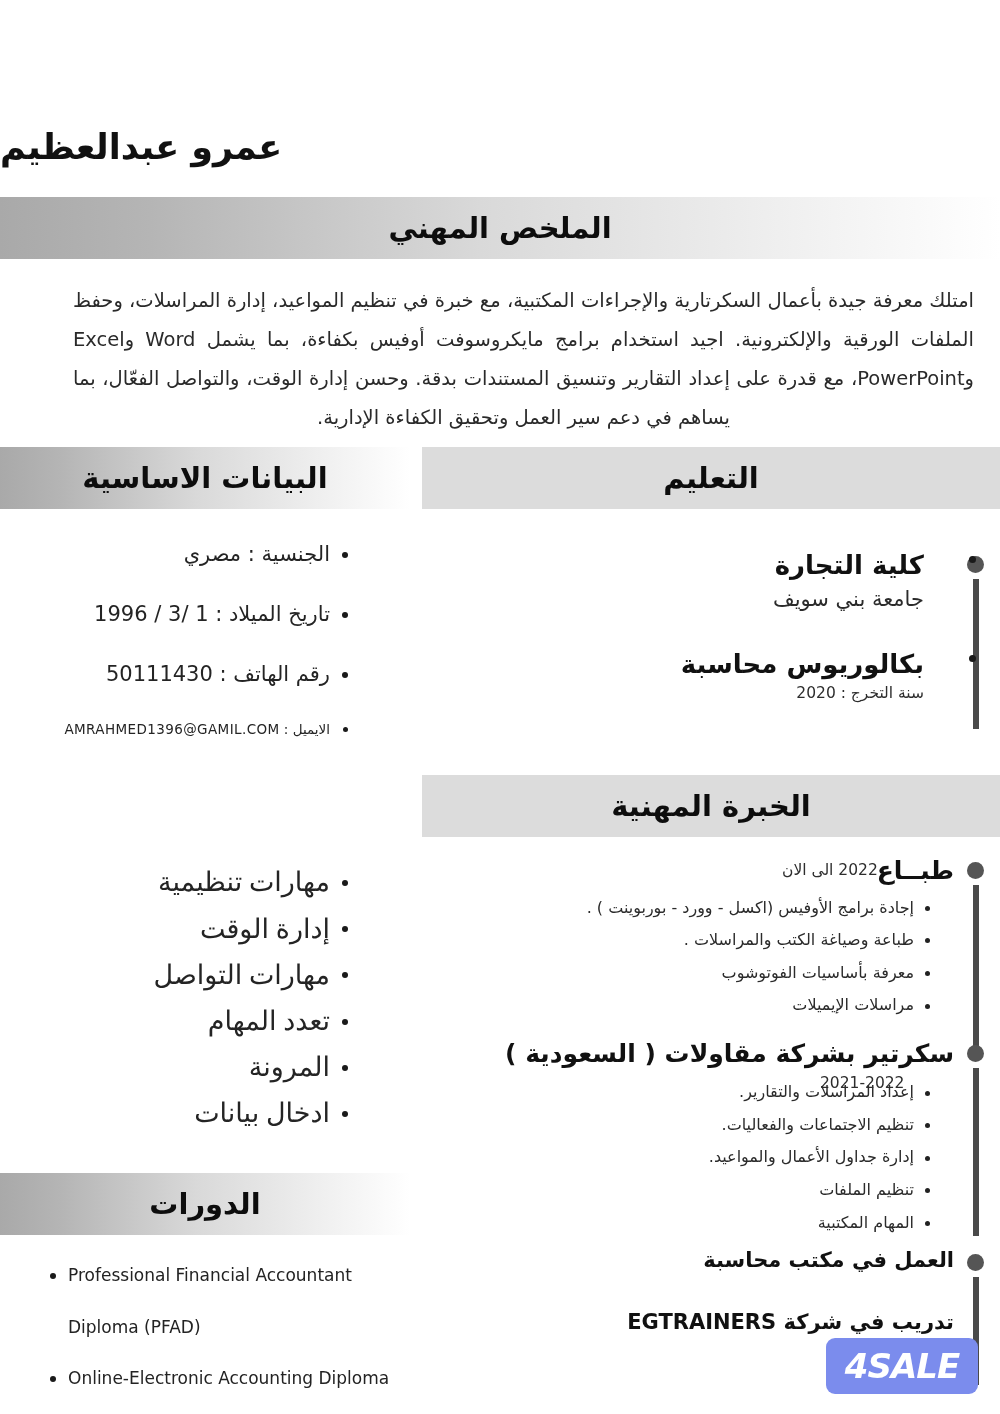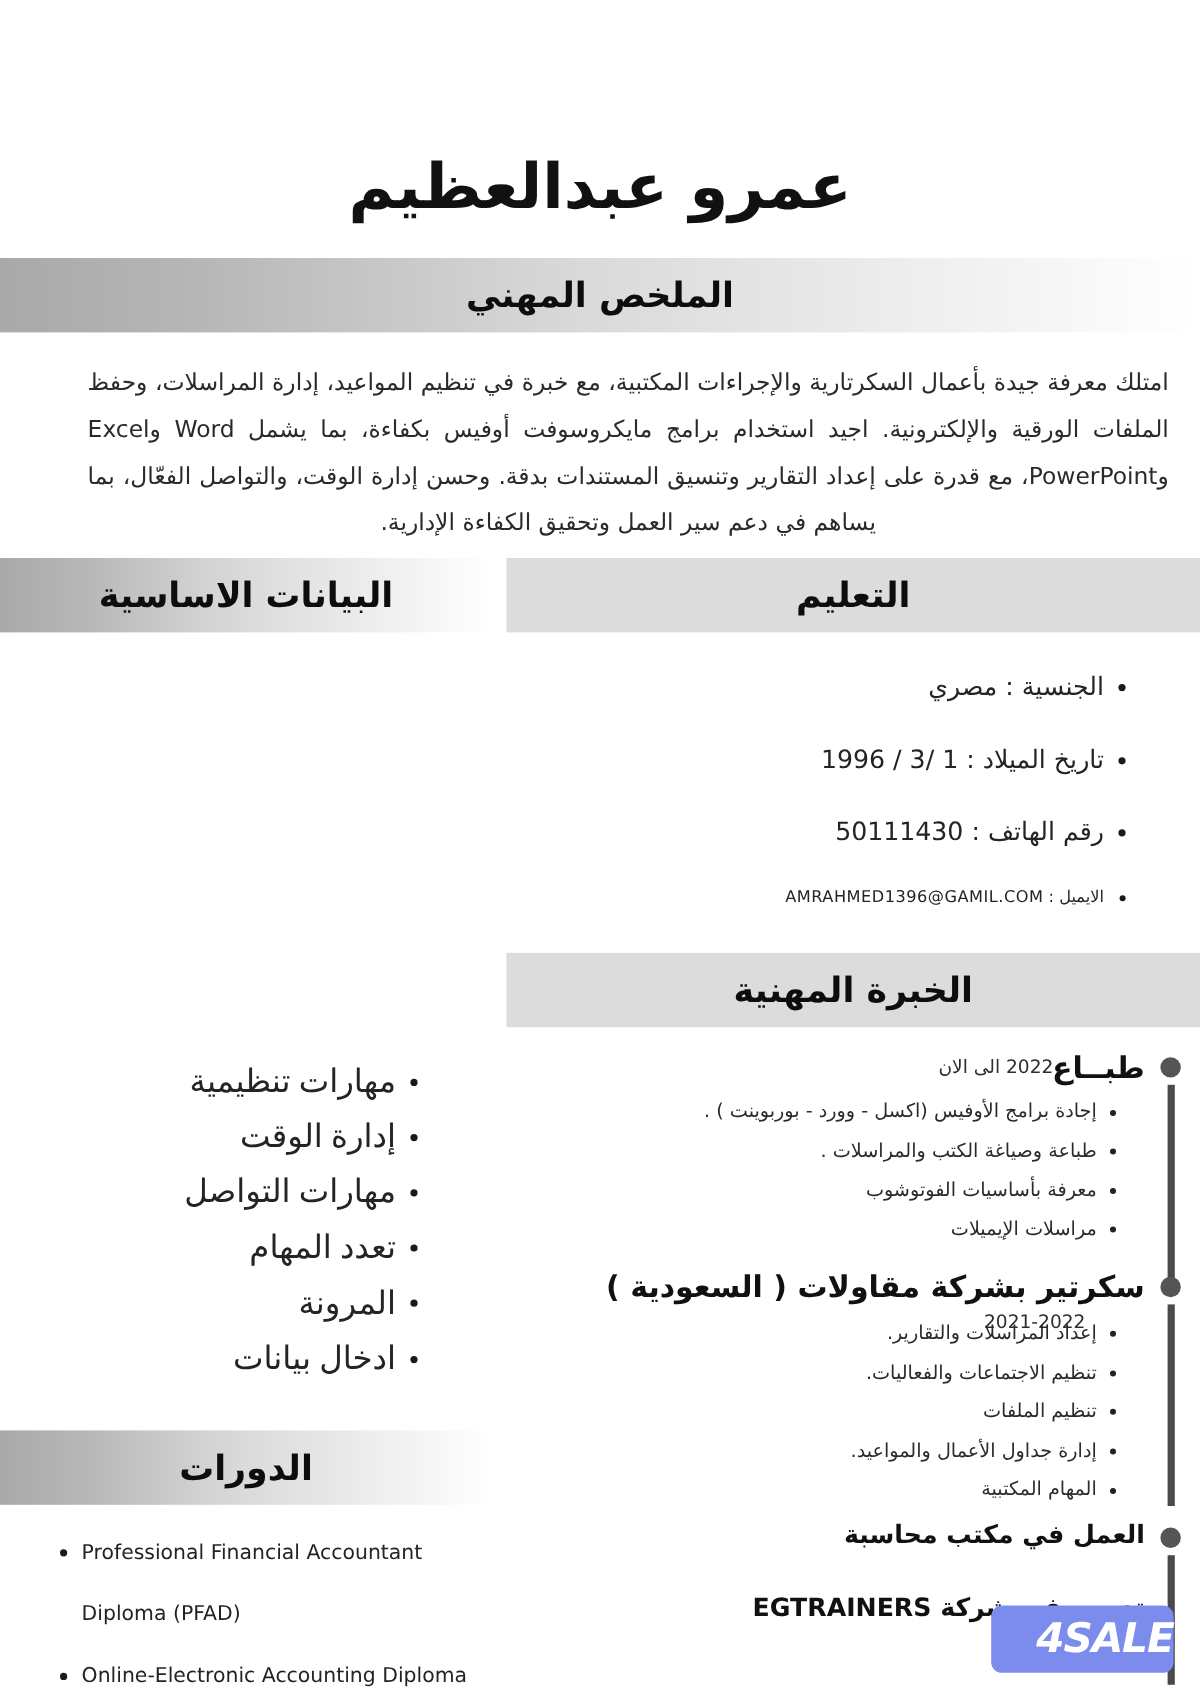--- a/index.html
+++ b/index.html
@@ -19,22 +19,22 @@
 
   .page {
     width: 1000px;
     height: 1414px;
     position: relative;
     background: #ffffff;
   }
 
   
   .name-title {
-    text-align: center;
-    font-size: 52px;
+    text-align: left;
+    font-size: 35px;
     font-weight: bold;
     letter-spacing: -1px;
     color: #111;
     padding-top: 128px;
     line-height: 1.1;
     direction: rtl;
   }
 
   
   .band {
@@ -261,21 +261,21 @@
   .watermark {
     position: absolute;
     left: 826px;
     top: 1338px;
     width: 152px;
     height: 56px;
     background: #7b8ced;
     border-radius: 9px;
     display: flex;
     align-items: center;
-    justify-content: flex-end;
+    justify-content: center;
     direction: ltr;
   }
   .watermark span {
     color: #ffffff;
     font-size: 34px;
     font-weight: bold;
     font-style: italic;
     letter-spacing: -1px;
     font-family: "DejaVu Sans", "Liberation Sans", sans-serif;
   }
@@ -297,20 +297,41 @@
     <div class="col-right band band-flat">
       <span>التعليم</span>
     </div>
     <div class="col-left band band-grad">
       <span>البيانات الاساسية</span>
     </div>
   </div>
 
   <div class="cols">
 
+    <div class="col-right">
+      <div class="tl" style="padding-top:40px; min-height:210px;">
+
+        <div class="tl-entry">
+          <span class="tl-dot"></span>
+          <span class="tl-line" style="height:150px;"></span>
+          <div class="edu-entry" style="padding-right:30px;">
+            <span class="edu-bullet"></span>
+            <div class="edu-title">كلية التجارة</div>
+            <div class="edu-sub">جامعة بني سويف</div>
+          </div>
+
+          <div class="edu-entry" style="padding-right:30px; margin-top:32px;">
+            <span class="edu-bullet"></span>
+            <div class="edu-title">بكالوريوس محاسبة</div>
+            <div class="edu-year">سنة التخرج : 2020</div>
+          </div>
+        </div>
+
+      </div>
+    </div>
 
     <div class="col-left">
       <ul class="blist pd-list">
         <li>الجنسية : مصري</li>
         <li>تاريخ الميلاد : 1 /3 / 1996</li>
         <li>رقم الهاتف : 50111430</li>
         <li class="email">الايميل : AMRAHMED1396@GAMIL.COM</li>
       </ul>
     </div>
 
@@ -341,22 +362,22 @@
         </div>
 
         <div class="tl-entry" style="margin-top:22px;">
           <span class="tl-dot"></span>
           <span class="tl-line" style="height:168px;"></span>
           <div class="job-title">سكرتير بشركة مقاولات ( السعودية )</div>
           <div class="job-date" style="left:398px; top:36px;">2021-2022</div>
           <ul class="sub-list" style="margin-top:12px;">
             <li>إعداد المراسلات والتقارير.</li>
             <li>تنظيم الاجتماعات والفعاليات.</li>
+            <li>إدارة جداول الأعمال والمواعيد.</li>
             <li>تنظيم الملفات</li>
-            <li>إدارة جداول الأعمال والمواعيد.</li>
             <li>المهام المكتبية</li>
           </ul>
         </div>
 
         <div class="tl-entry" style="margin-top:14px;">
           <span class="tl-dot"></span>
           <span class="tl-line" style="height:108px;"></span>
           <div class="bold-line">العمل في مكتب محاسبة</div>
           <div class="bold-line" style="margin-top:34px;">تدريب في شركة EGTRAINERS</div>
         </div>

